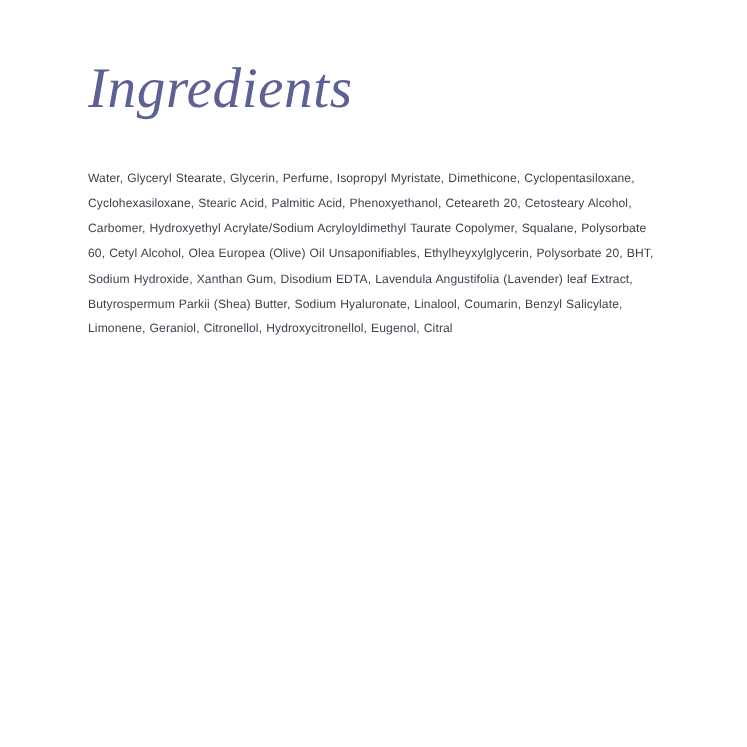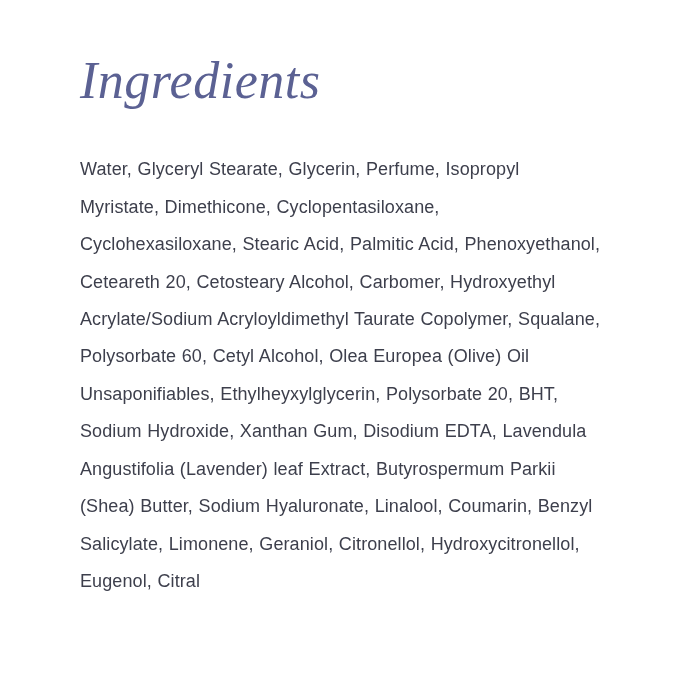--- a/index.html
+++ b/index.html
@@ -25,21 +25,21 @@
     font-style: italic;
     font-weight: 400;
     font-size: 52px;
     line-height: 1.1;
     color: #5b6193;
     letter-spacing: 0.5px;
     margin: 0 0 42px 0;
   }
   .body-text {
     font-family: "Liberation Sans", sans-serif;
-    font-size: 18px;
+    font-size: 11px;
     line-height: 2.08;
     color: #3d3f4c;
     letter-spacing: 0.1px;
     max-width: 522px;
     text-align: left;
     word-spacing: 0.5px;
   }
 </style>
 </head>
 <body>

